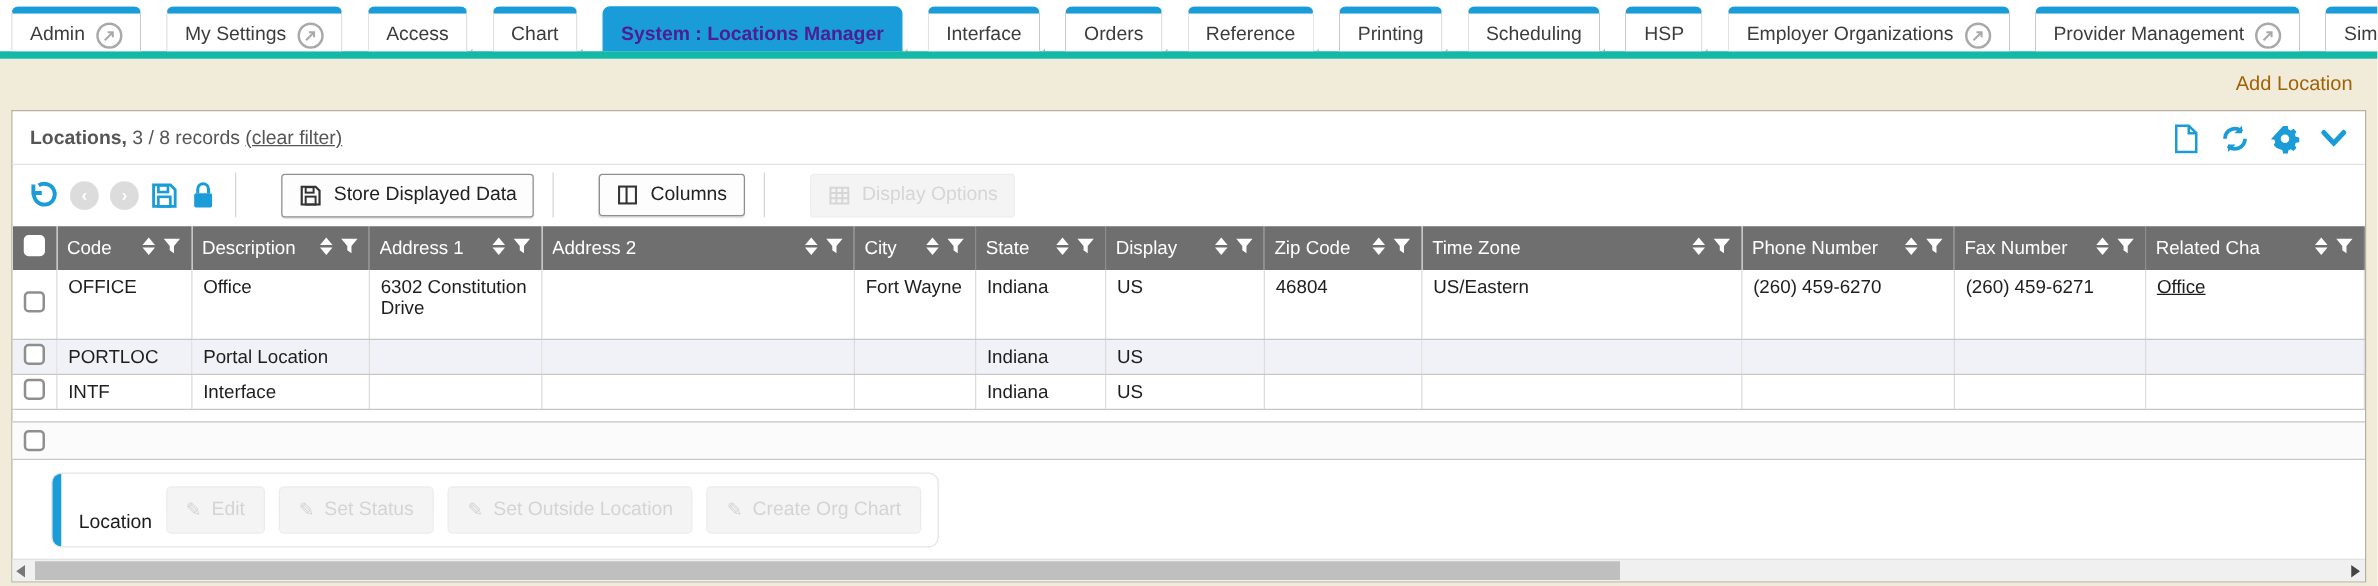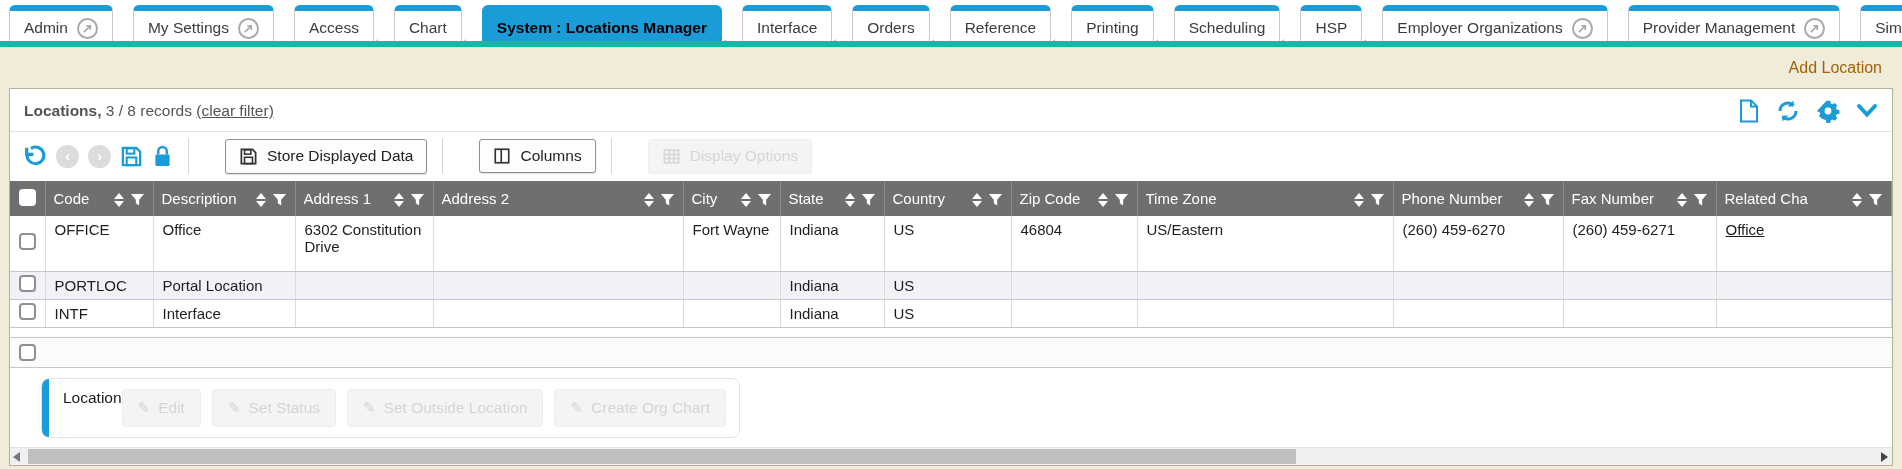--- a/index.html
+++ b/index.html
@@ -7,21 +7,21 @@
   body { font-family:"Liberation Sans", sans-serif; background:#f1ecd9; color:#222; }
 
   
   .tabbar { background:#fff; height:47px; display:flex; align-items:flex-start;
             padding:5px 0 0 9px; gap:20px; border-bottom:6px solid #14b8a6;
             white-space:nowrap; overflow:hidden; }
   .tab { position:relative; display:inline-flex; align-items:center; gap:9px;
          height:41px; padding:0 14px; background:#fff; color:#3c3c3c;
          border:1px solid #c9c9c9; border-top:6px solid #1a9cd8;
          border-radius:6px 6px 0 0; font-size:15.5px; cursor:pointer; flex:none; }
-  .tab.active { background:#1a9cd8; border-color:#1a9cd8; color:#000000; font-weight:bold; }
+  .tab.active { background:#1a9cd8; border-color:#1a9cd8; color:#4c1d95; font-weight:bold; }
   .tab .ext { width:21px; height:21px; border:2px solid #a9a9a9; border-radius:50%;
               display:inline-flex; align-items:center; justify-content:center; flex:none; }
   .tab .ext svg { display:block; }
   .tab .fold { position:absolute; right:-5px; bottom:-1px; width:0; height:0;
                border-left:7px solid transparent; border-bottom:7px solid #adadad; }
 
   
   .strip { height:41px; display:flex; align-items:center; justify-content:flex-end;
            padding-right:20px; }
   .strip a { color:#a16207; font-size:16px; cursor:pointer; }
@@ -52,21 +52,21 @@
          font-size:15.5px; color:#222; cursor:pointer;
          box-shadow:0 1px 1px rgba(0,0,0,.12);margin-left:21px; }
   .btn.disabled { background:#f4f4f4; border-color:#eeeeee; color:#d6d6d6;
                   box-shadow:none; cursor:default; }
 
   
   table.grid { border-collapse:collapse; table-layout:fixed; width:1882px; }
   .grid th { background:#6f6f6f; color:#fff; font-weight:normal; font-size:15px;
              height:35px; padding:0 8px; text-align:left; border-right:1px solid #8d8d8d;
              overflow:hidden; white-space:nowrap; cursor:pointer; }
-  .grid th .thin { display:flex; align-items:flex-end; gap:6px; }
+  .grid th .thin { display:flex; align-items:flex-start; gap:6px; }
   .grid th .lbl { flex:1 1 auto; overflow:hidden; }
   .sortstack { display:inline-flex; flex-direction:column; gap:2px; flex:none; }
   .sortstack i { width:0; height:0; border-left:5px solid transparent;
                  border-right:5px solid transparent; display:block; }
   .sortstack .up { border-bottom:6px solid #fff; }
   .sortstack .dn { border-top:6px solid #fff; }
   .funnel { flex:none; display:inline-flex; }
   .grid td { font-size:15px; color:#1e1e1e; padding:5px 9px; vertical-align:top;
              border-right:1px solid #dcdcdc; border-bottom:1px solid #c6c6c6;
              overflow:hidden; }
@@ -79,21 +79,21 @@
   .grid tbody tr { height:14px; }
   .grid tbody tr.tall { height:55px; }
 
   
   .selall { margin-top:9px; height:31px; border-top:1px solid #c6c6c6;
             border-bottom:1px solid #c6c6c6; background:#fbfbfc;
             display:flex; align-items:center; padding-left:9px; }
 
   
   .footbar-wrap { padding:10px 0 0 31px; }
-  .footbar { position:relative; display:inline-flex; align-items:flex-start; 
+  .footbar { position:relative; display:inline-flex; align-items:flex-end; gap:11px;
              border:1px solid #e3e3e3; border-radius:8px; padding:10px 13px 10px 0;
              background:#fff; }
   .footbar .accent { position:absolute; left:0; top:0; bottom:0; width:7px;
                      background:#1a9cd8; border-radius:8px 0 0 8px; }
   .footbar .flabel { margin-left:21px; font-size:15.5px; color:#1c1c1c; }
   .fbtn { display:inline-flex; align-items:center; gap:8px; background:#f4f4f4;
           border:1px solid #ececec; border-radius:4px; padding:9px 15px;
           font-size:15.5px; color:#d4d4d4; cursor:default; }
   .fbtn .pencil { font-size:15px; }
 
@@ -389,21 +389,21 @@
               </span>
               <span class="funnel">
                 <svg width="15" height="14" viewBox="0 0 16 15">
                   <path d="M1 1 H15 L9.8 7.2 V13.5 L6.2 11 V7.2 Z" fill="#fff"></path>
                 </svg>
               </span>
             </span>
           </th>
           <th>
             <span class="thin">
-              <span class="lbl">Country</span>
+              <span class="lbl">Display</span>
               <span class="sortstack">
                 <i class="up"></i>
                 <i class="dn"></i>
               </span>
               <span class="funnel">
                 <svg width="15" height="14" viewBox="0 0 16 15">
                   <path d="M1 1 H15 L9.8 7.2 V13.5 L6.2 11 V7.2 Z" fill="#fff"></path>
                 </svg>
               </span>
             </span>

